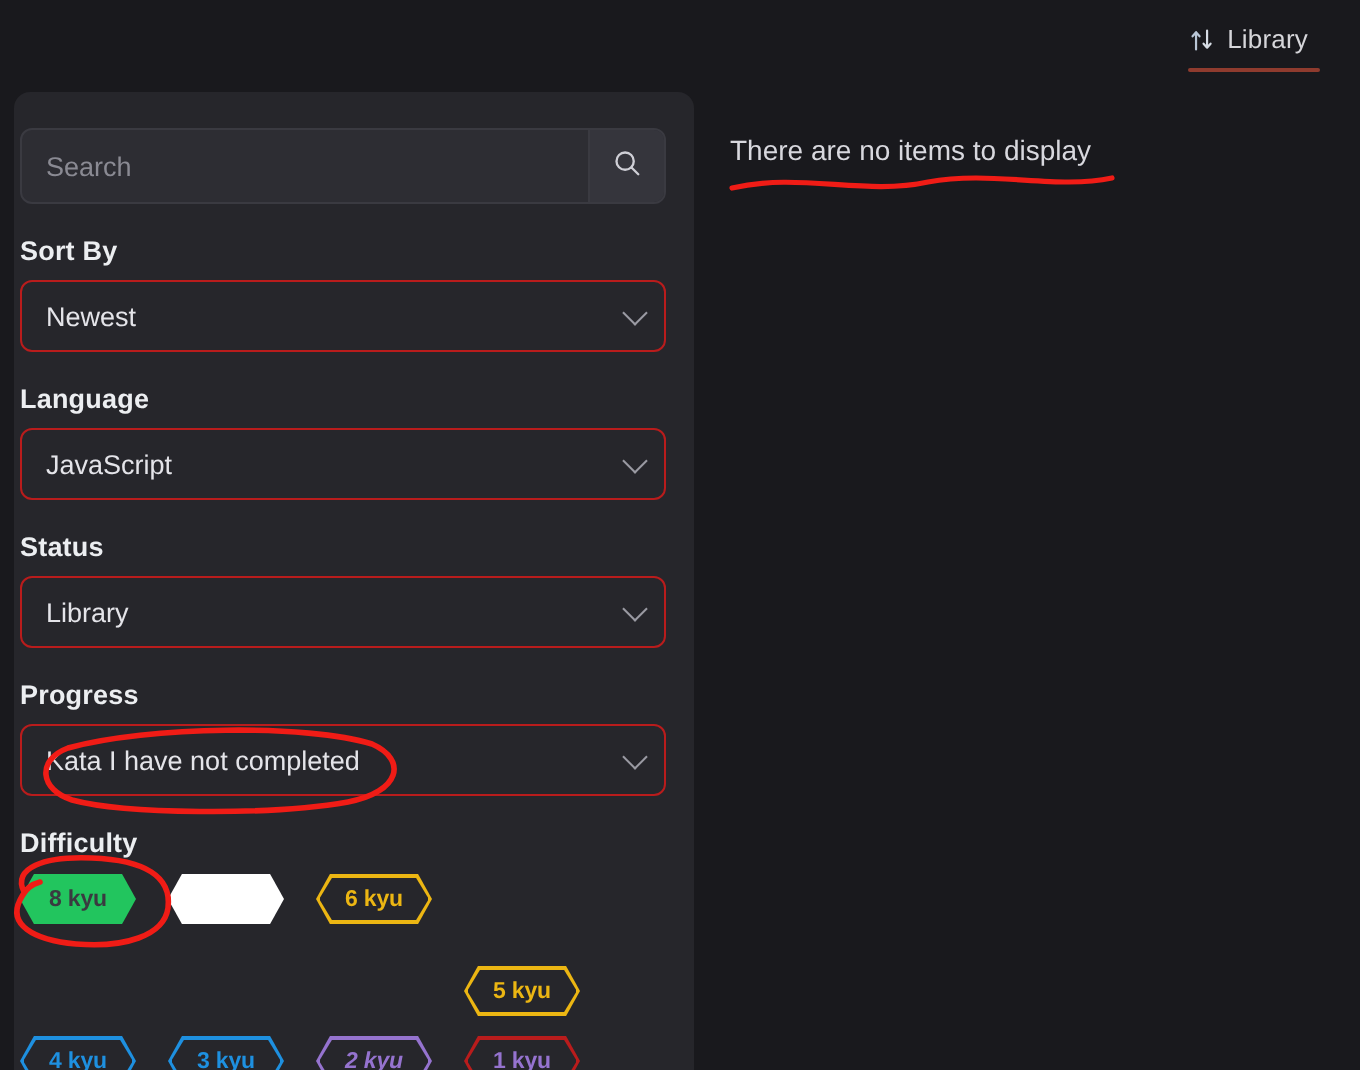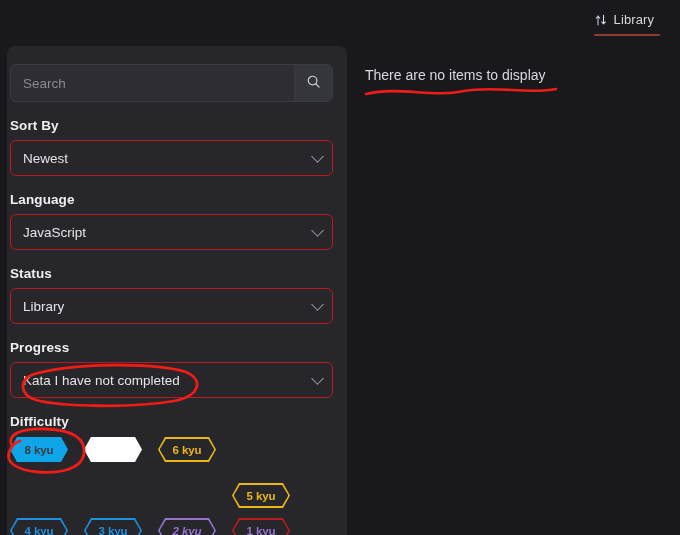--- a/index.html
+++ b/index.html
@@ -159,21 +159,21 @@
     </div>
 
     <div class="field-label">Progress</div>
     <div class="select">
       <span>Kata I have not completed</span>
       <span class="chev"></span>
     </div>
 
     <div class="field-label">Difficulty</div>
     <div class="difficulty-grid" id="difficulty-grid">
-        <div class="kyu filled" style="background: #0ea5e9;">
+        <div class="kyu filled" style="background: #22c55e;">
           <div class="inner" style="color: rgb(58, 58, 64);">8 kyu</div>
         </div>
         <div class="kyu" style="background: rgb(255, 255, 255);">
           <div class="inner" style="color: rgb(255, 255, 255); margin-top: 32px;">7 kyu</div>
         </div>
         <div class="kyu" style="background: rgb(236, 182, 19);">
           <div class="inner" style="color: rgb(236, 182, 19);">6 kyu</div>
         </div>
         <div class="kyu" style="background: rgb(236, 182, 19); margin-top: 46px;">
           <div class="inner" style="color: rgb(236, 182, 19);">5 kyu</div>

